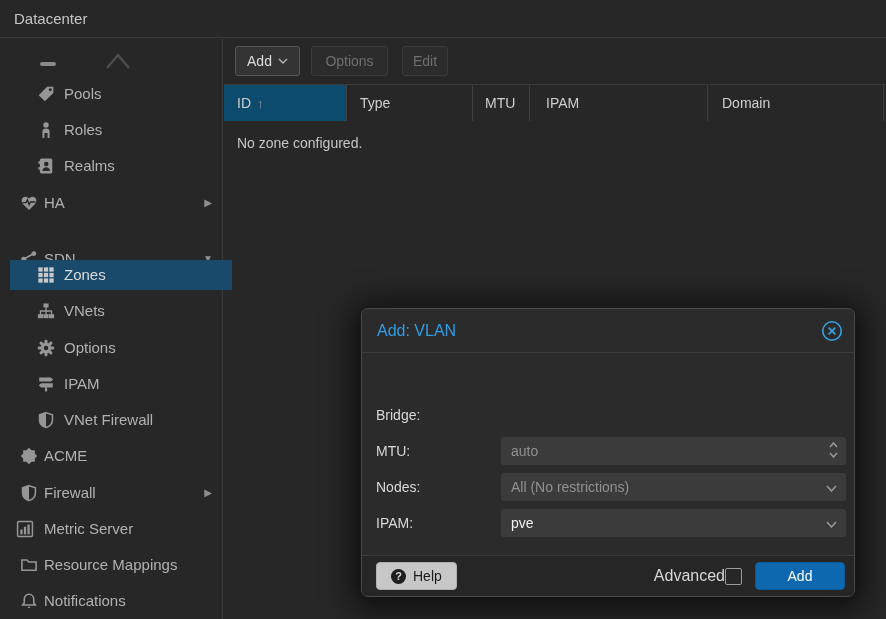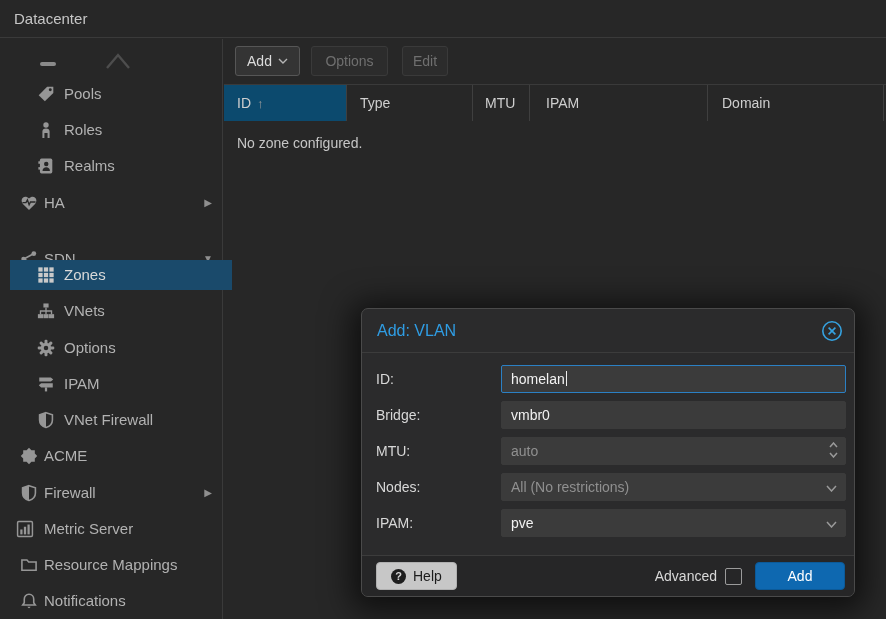--- a/index.html
+++ b/index.html
@@ -82,21 +82,21 @@
   #btn-help {
     height:28px; border-radius:4px; background:#c7c7c7; border:1px solid #b0b0b0;
     display:flex; align-items:center; gap:7px; padding:0 14px;
     font-size:14px; color:#1c1c1c; cursor:pointer; font-family:"Liberation Sans", sans-serif;
   }
   .qmark {
     width:15px; height:15px; border-radius:50%; background:#1e1e1e; color:#d8d8d8;
     font-size:11px; font-weight:bold; display:flex; align-items:center; justify-content:center;
   }
   #spacer { flex:1; }
-  #adv-label { font-size:14px; color:#d8d8d8; margin-right:8px; }
+  #adv-label { font-size:16px; color:#d8d8d8; margin-right:0; }
   #adv-check { width:17px; height:17px; border:1.5px solid #9b9b9b; border-radius:2px; margin-right:13px; cursor:pointer; background:transparent; }
   #btn-submit {
     width:90px; height:28px; border-radius:4px; background:#0e68b0; border:1px solid #0b5a99;
     color:#ffffff; font-size:14px; display:flex; align-items:center; justify-content:center;
     cursor:pointer; font-family:"Liberation Sans", sans-serif;
   }
   svg { display:block; }
 </style>
 </head>
 <body>
@@ -347,32 +347,23 @@
     <span id="mtitle">Add: VLAN</span>
     <span id="mclose">
       <svg width="24" height="24" viewBox="0 0 24 24">
           <circle cx="12" cy="12" r="9.2" fill="none" stroke="#35a2e0" stroke-width="1.6"></circle>
           <line x1="8.6" y1="8.6" x2="15.4" y2="15.4" stroke="#35a2e0" stroke-width="1.6"></line>
           <line x1="15.4" y1="8.6" x2="8.6" y2="15.4" stroke="#35a2e0" stroke-width="1.6"></line>
         </svg>
     </span>
   </div>
 
-  <div class="mrow" style="top:56px;">
-    <span class="mlabel">ID:</span>
-    <div class="mfield focused">
-      <span>homelan</span><span class="caret"></span>
-    </div>
-  </div>
 
   <div class="mrow" style="top:92px;border-radius:8px;">
     <span class="mlabel">Bridge:</span>
-    <div class="mfield">
-      <span>vmbr0</span>
-    </div>
   </div>
 
   <div class="mrow" style="top:128px;">
     <span class="mlabel">MTU:</span>
     <div class="mfield placeholder">
       <span>auto</span>
       <span class="spinners">
         <svg width="9" height="6" viewBox="0 0 9 6">
             <polyline points="1,5 4.5,1 8,5" fill="none" stroke="#9a9a9a" stroke-width="1.5"></polyline>
           </svg>

